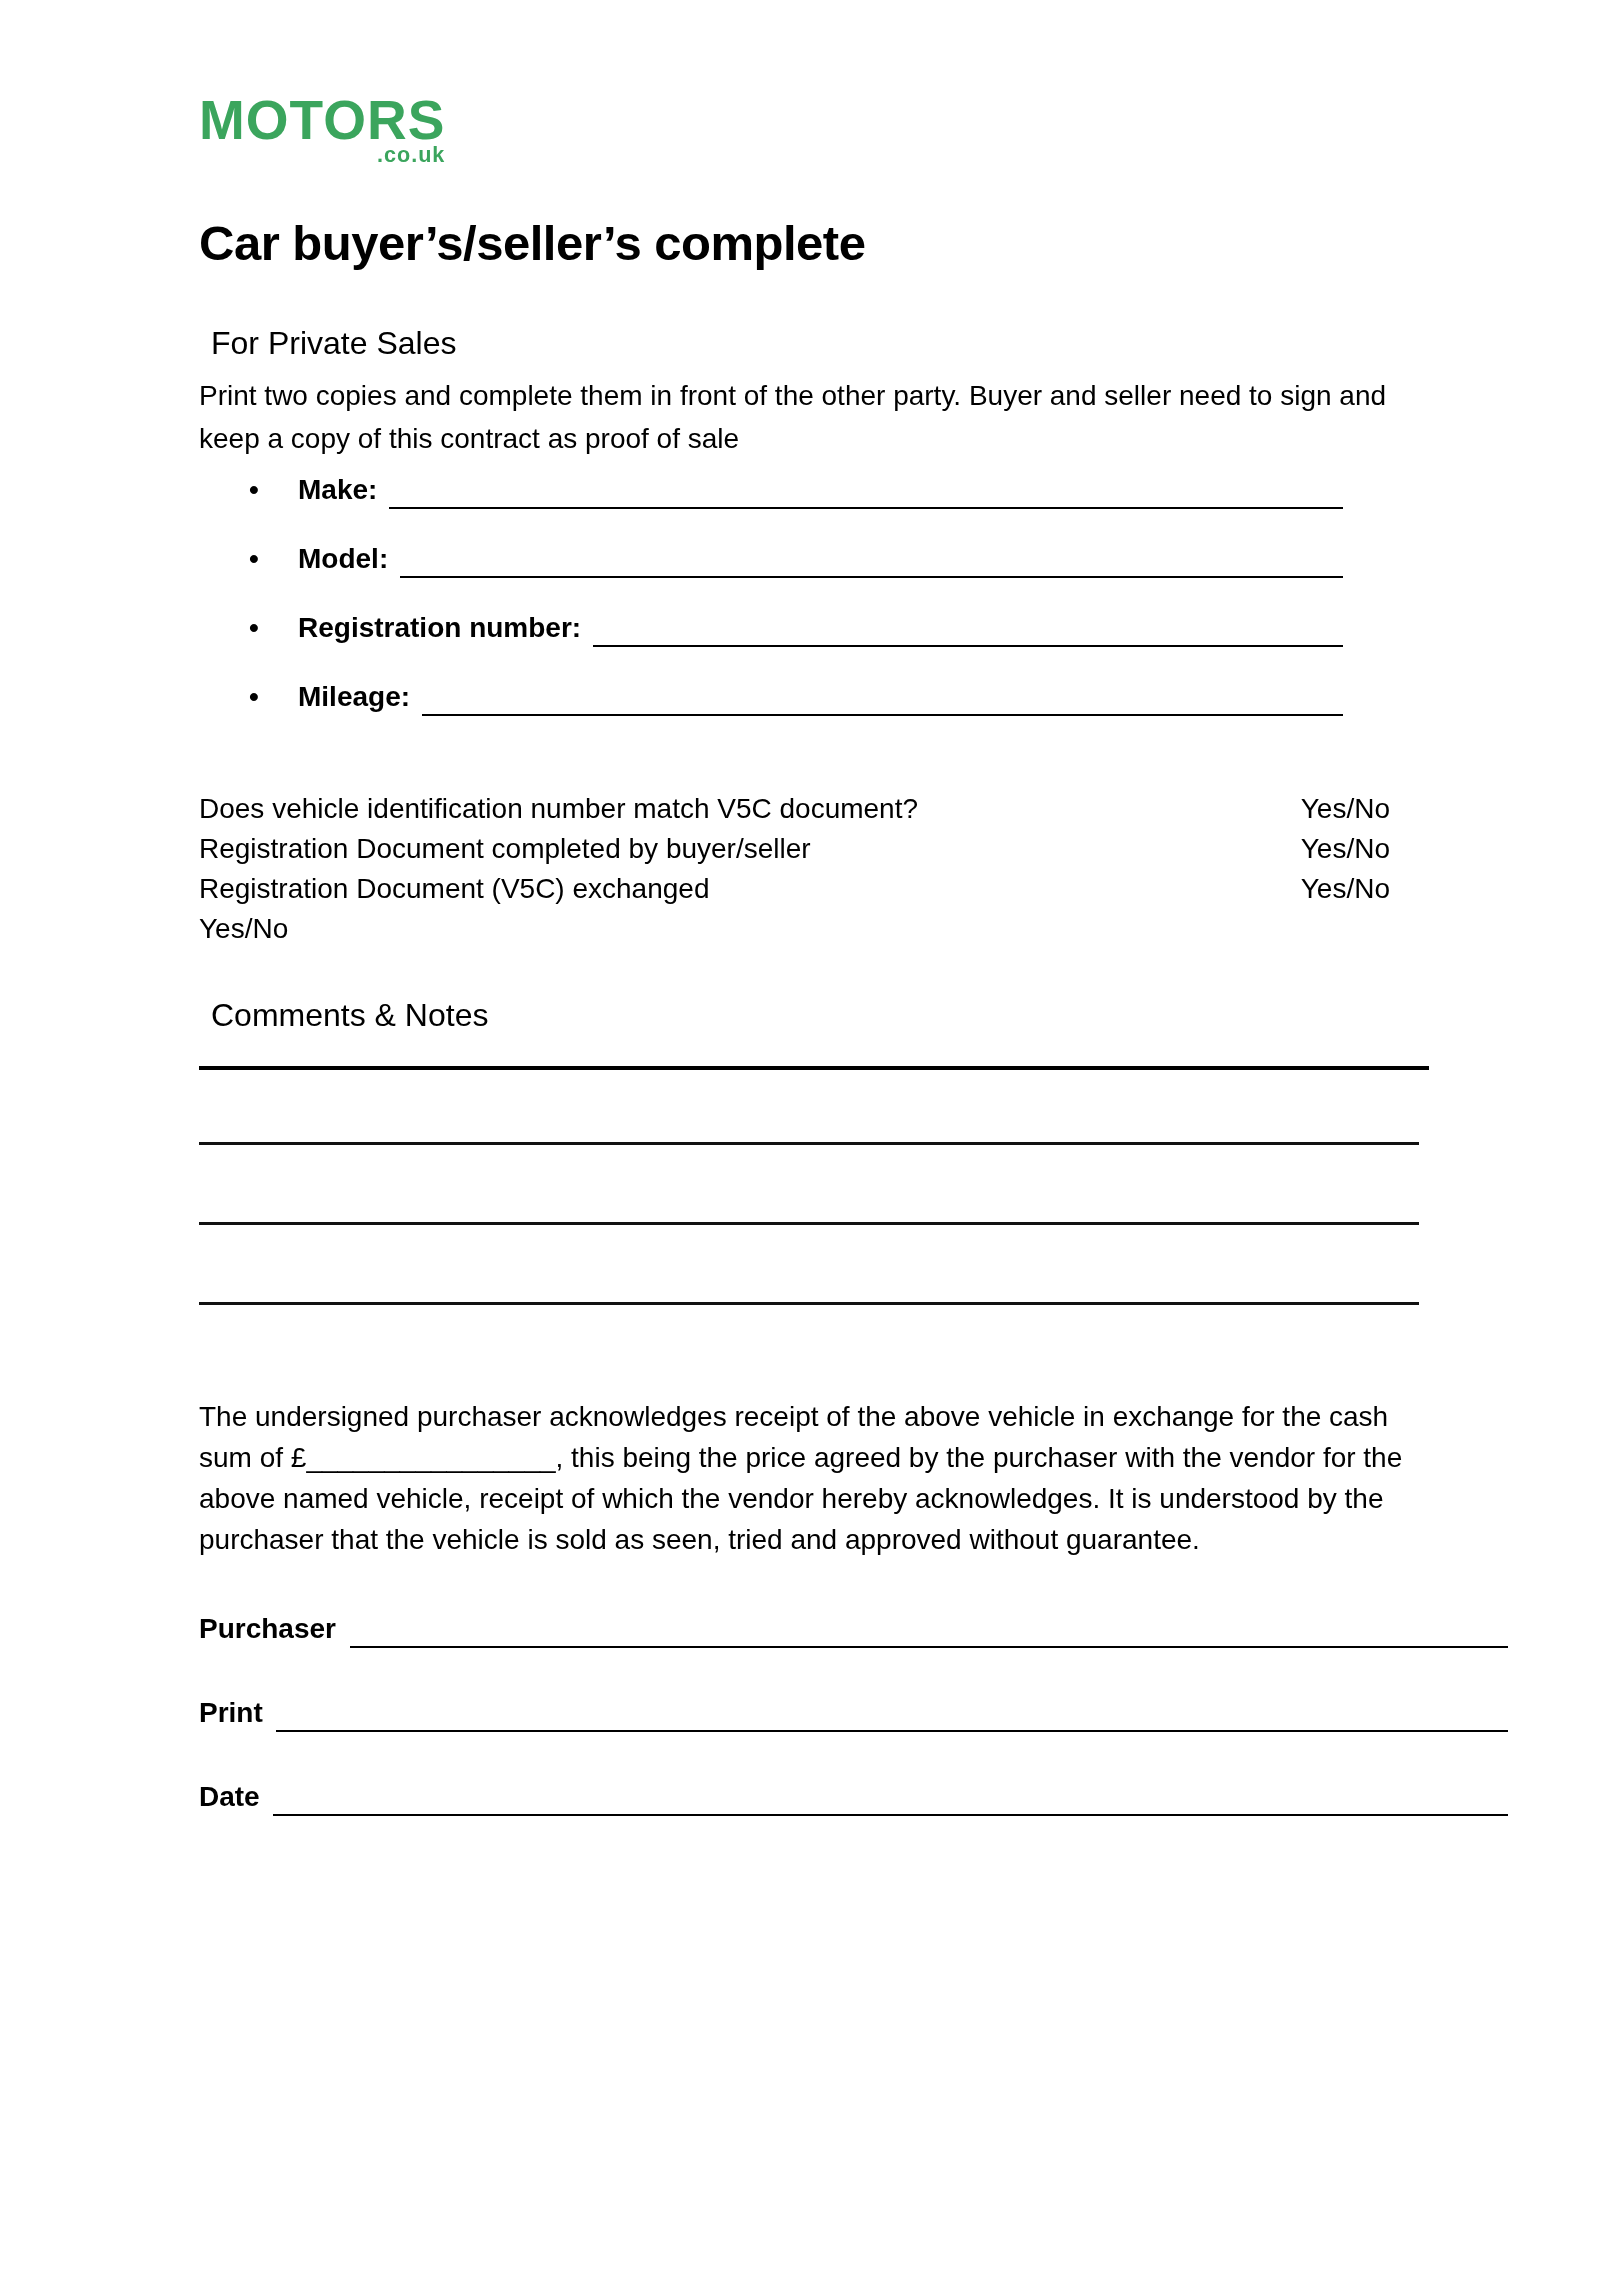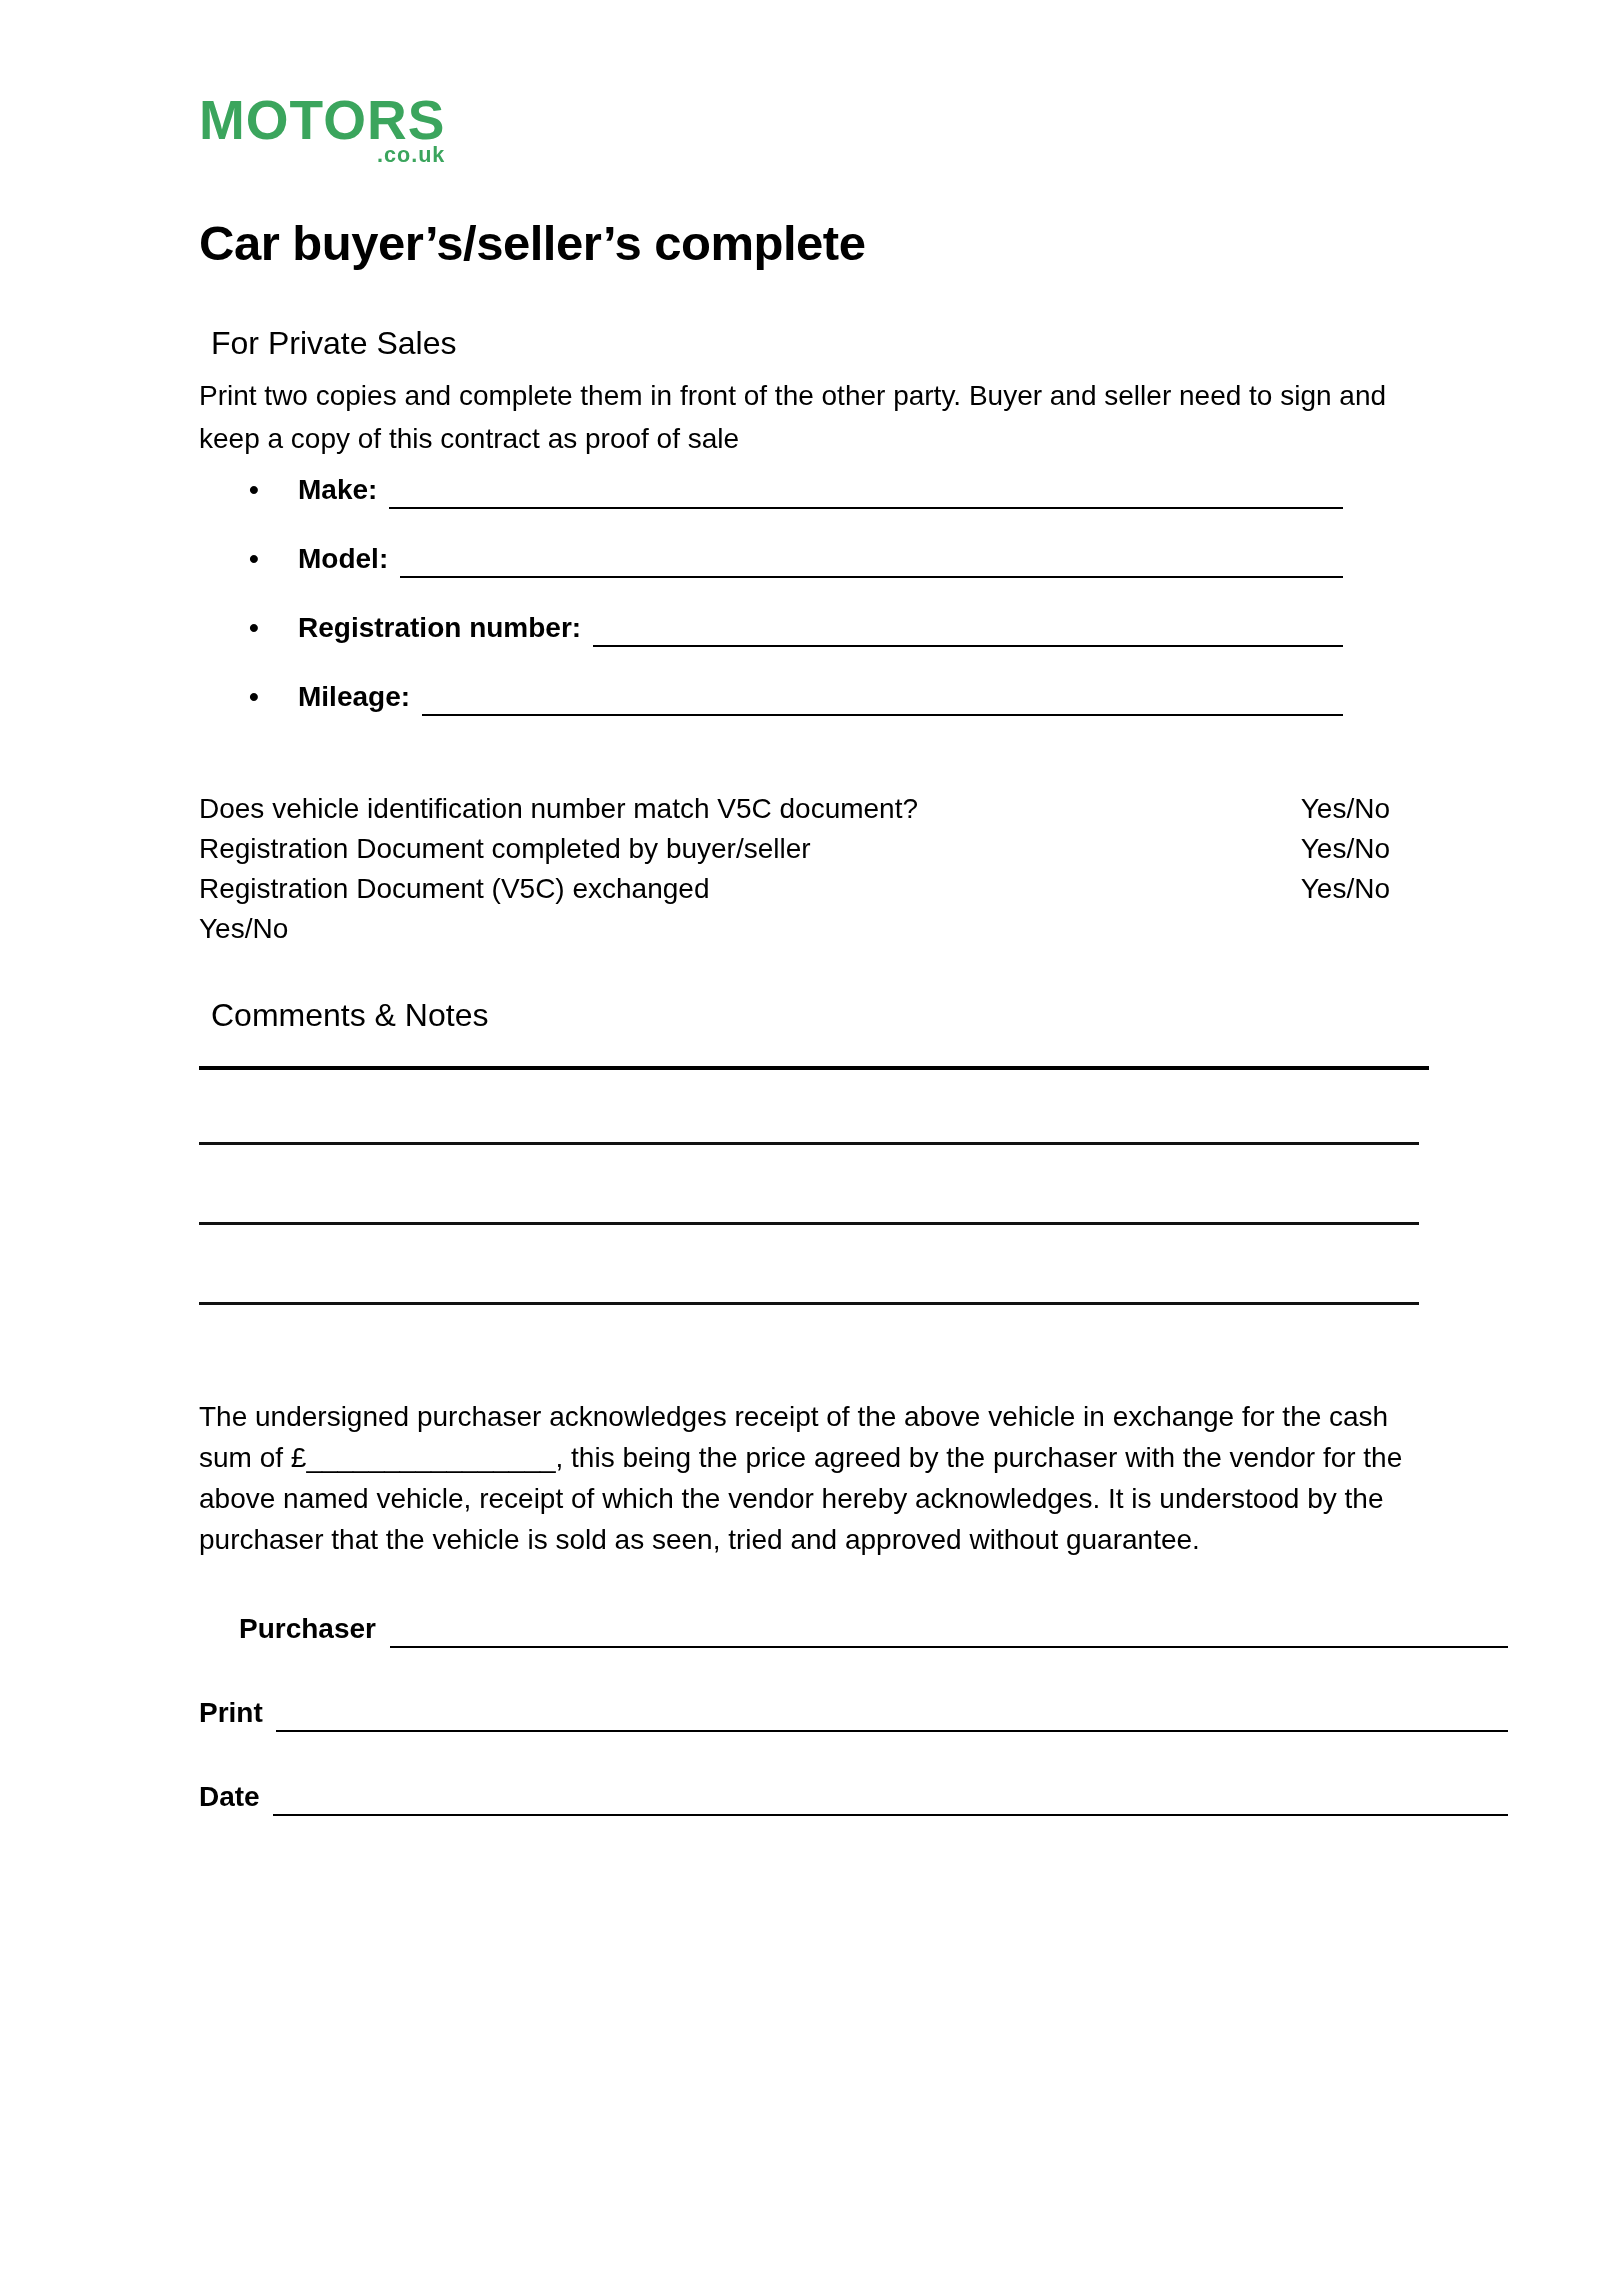--- a/index.html
+++ b/index.html
@@ -63,21 +63,21 @@
   .rule-thin.first{margin-top:72px;}
   .rule-thin.next{margin-top:77px;}
   .declaration{
     margin:91px 0 0 0;
     font-size:28px;line-height:41px;max-width:1215px;
   }
   .sig-row{
     display:flex;align-items:stretch;
     font-size:28px;line-height:39px;
   }
-  .sig-row.first{margin-top:49px;margin-left:40px;}
+  .sig-row.first{margin-top:49px;}
   .sig-row.next{margin-top:45px;}
   .sig-label{font-weight:700;white-space:nowrap;}
   .sig-line{
     flex:1;margin-left:13.7px;
     border-bottom:2.9px solid #000;
   }
 </style>
 </head>
 <body>
 

